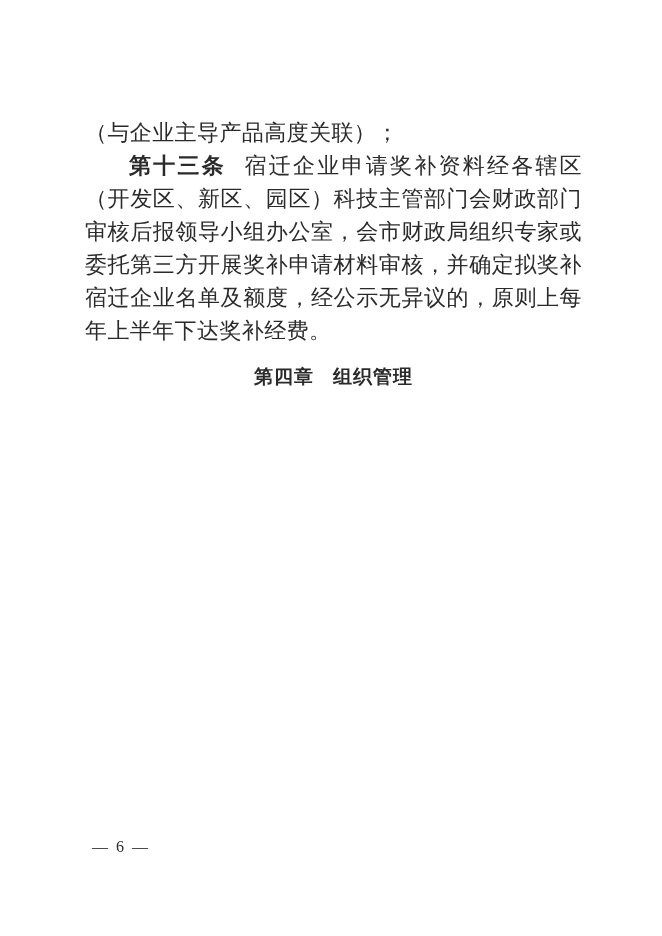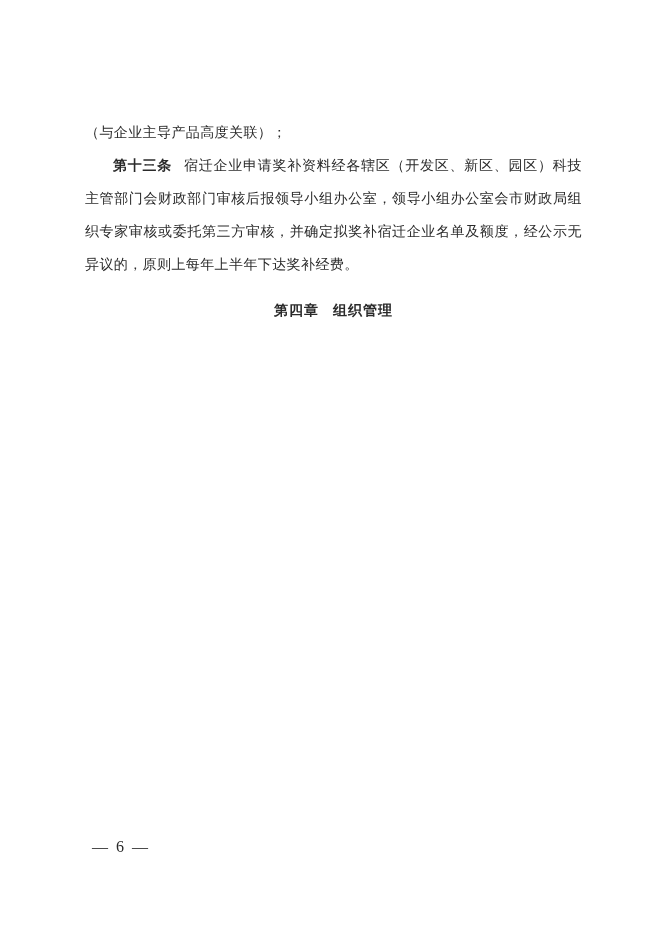--- a/index.html
+++ b/index.html
@@ -12,33 +12,33 @@
     font-family: "Liberation Serif", serif;
     color: #2a2a2a;
   }
   .doc-content {
     position: absolute;
     top: 116px;
     left: 85px;
     width: 497px;
   }
   p.doc-line {
-    font-size: 14px;
+    font-size: 22px;
     line-height: 33px;
     letter-spacing: 0.4px;
     text-align: justify;
     text-justify: inter-ideograph;
   }
   p.indent { text-indent: 2em; }
   .article-lead {
     font-weight: bold;
     margin-right: 0.85em;
   }
   h2.chapter-heading {
-    font-size: 14px;
+    font-size: 19px;
     line-height: 33px;
     font-weight: bold;
     text-align: center;
     letter-spacing: 1px;
     margin-top: 13px;
     margin-bottom: 7px;
   }
   .chapter-heading .heading-gap {
     display: inline-block;
     width: 1em;
@@ -54,21 +54,21 @@
 </style>
 </head>
 <body>
 
 <div class="doc-content">
 
   <p class="doc-line">（与企业主导产品高度关联）；</p>
 
 
 
-  <p class="doc-line indent"><span class="article-lead">第十三条</span><span>宿迁企业申请奖补资料经各辖区（开发区、新区、园区）科技主管部门会财政部门审核后报领导小组办公室，领导小组办公室会市财政局组织专家审核或委托第三方审核，并确定拟奖补宿迁企业名单及额度，经公示无异议的，原则上每年上半年下达奖补经费。</span></p>
+  <p class="doc-line indent"><span class="article-lead">第十三条</span><span>宿迁企业申请奖补资料经各辖区（开发区、新区、园区）科技主管部门会财政部门审核后报领导小组办公室，会市财政局组织专家或委托第三方开展奖补申请材料审核，并确定拟奖补宿迁企业名单及额度，经公示无异议的，原则上每年上半年下达奖补经费。</span></p>
 
   <h2 class="chapter-heading"><span>第四章</span><span class="heading-gap"></span><span>组织管理</span></h2>
 
 
 
 </div>
 
 <div class="page-number">— 6 —</div>
 
 </body></html>

